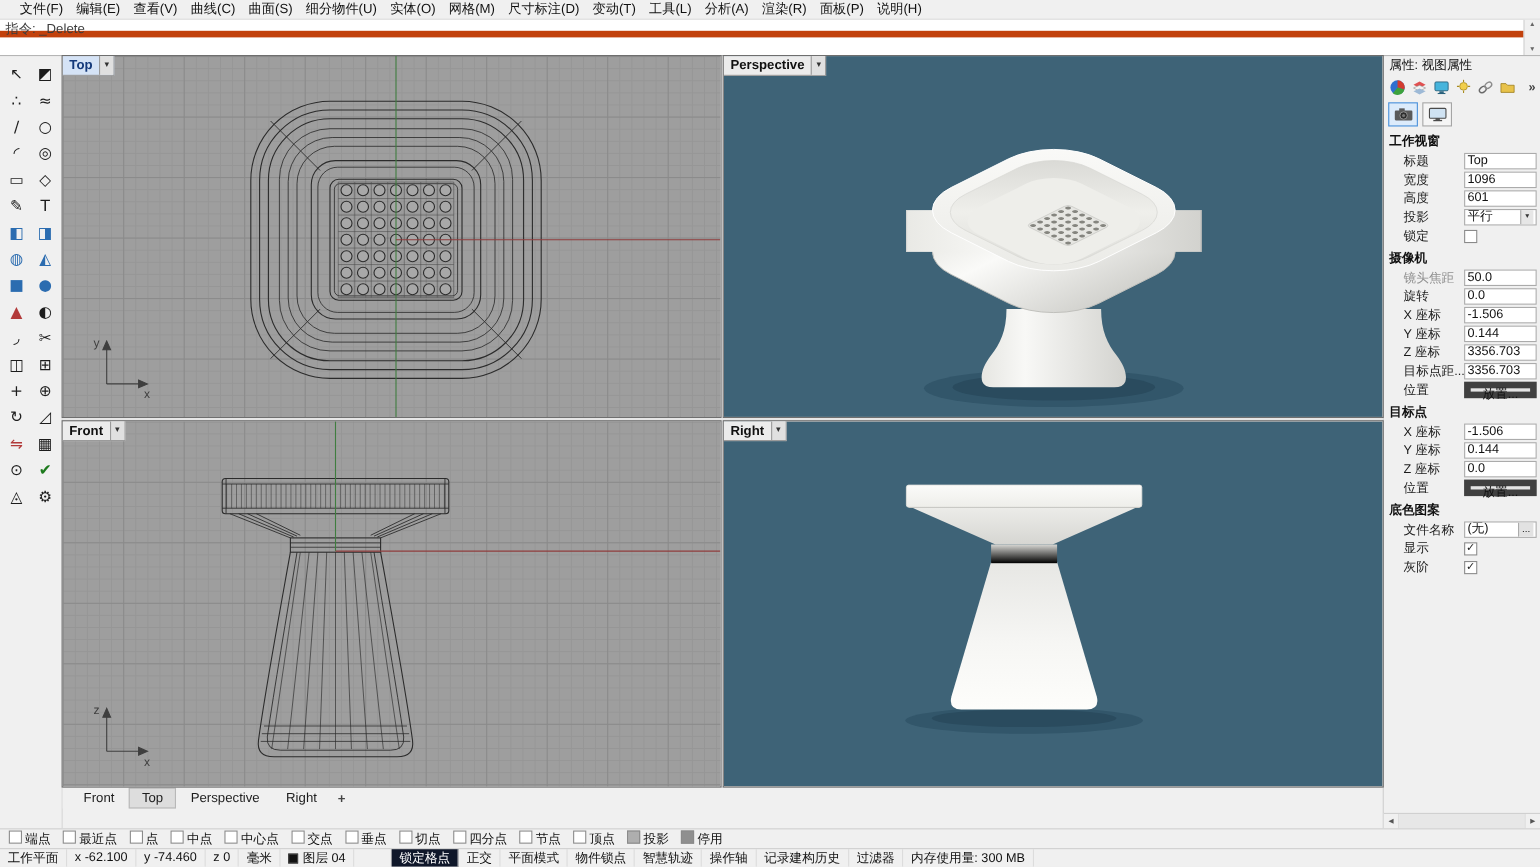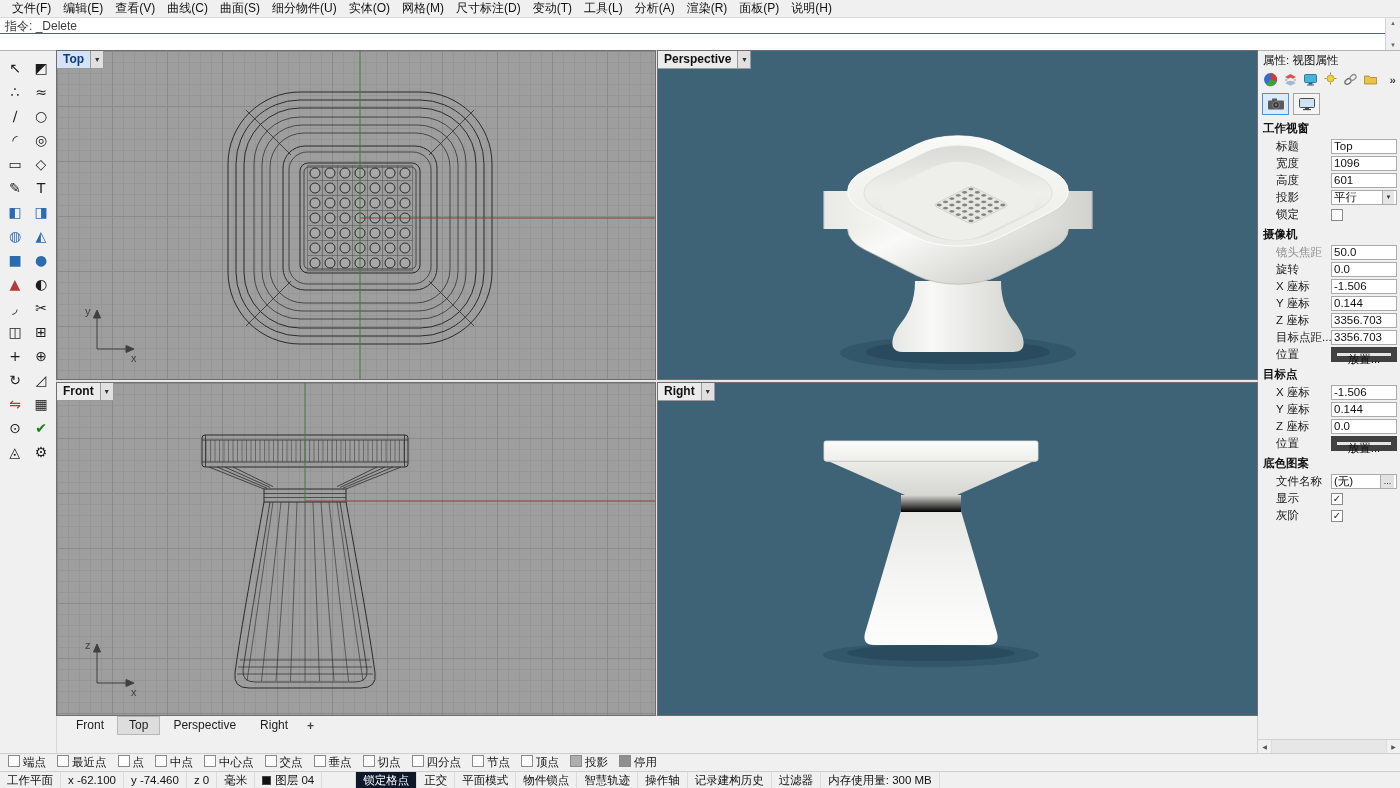--- a/index.html
+++ b/index.html
@@ -6,27 +6,27 @@
   html,body{width:1400px;height:788px;overflow:hidden}
   body{font-family:"Liberation Sans","DejaVu Sans",sans-serif;font-size:12px;background:#f0f0f0;color:#111}
   .app{width:1400px;height:788px;display:flex;flex-direction:column}
 
   
   .titlebar{height:18px;background:#000;color:#fff;display:flex;align-items:center;gap:5px;padding-left:4px;font-size:11px;flex:0 0 auto}
   .titlebar .t-spacer{flex:1}
   .win-btn{width:36px;height:18px;display:flex;align-items:center;justify-content:center;font-size:10px;color:#fff}
 
   
-  .menubar{height:18px;background:#f0f0f0;border-bottom:1px solid #d9d9d9;display:flex;align-items:center;padding-left:6px;flex:0 0 auto}
+  .menubar{height:18px;background:#f0f0f0;border-bottom:1px solid #d9d9d9;display:flex;align-items:center;padding-left:12px;flex:0 0 auto}
   .menu-item{padding:1px 6px;white-space:nowrap;cursor:default}
 
   
   .cmdarea{height:33px;background:#fff;border-bottom:1px solid #b5b5b5;position:relative;flex:0 0 auto}
   .cmd-line{height:16px;line-height:16px;padding-left:5px;white-space:nowrap}
-  .cmd-line.history{color:#3c3c3c;border-bottom:1px solid #c2410c}
+  .cmd-line.history{color:#3c3c3c;border-bottom:6px solid #c2410c}
   .cmd-scroll{position:absolute;right:0;top:0;width:15px;height:32px;background:#f0f0f0;border-left:1px solid #d2d2d2;display:flex;flex-direction:column;justify-content:space-between;align-items:center;font-size:6px;color:#666;padding:2px 0}
 
   
   .main{flex:1;display:flex;min-height:0}
   .tool-left{width:57px;background:#f0f0f0;border-right:1px solid #d6d6d6;display:grid;grid-template-columns:26px 26px;align-content:start;justify-content:center;padding-top:5px;row-gap:1px}
   .tool-btn{width:26px;height:23px;display:flex;align-items:center;justify-content:center;font-size:14px;font-family:"DejaVu Sans",sans-serif;cursor:default}
 
   .vp-wrap{width:1200px;display:flex;flex-direction:column}
   .vp-grid{height:664px;display:grid;grid-template-columns:598px 599px;grid-template-rows:328px 332px;gap:4px 3px;background:#e6e6e6}
   .viewport{position:relative;outline:1px solid #6e6e6e;overflow:hidden}

